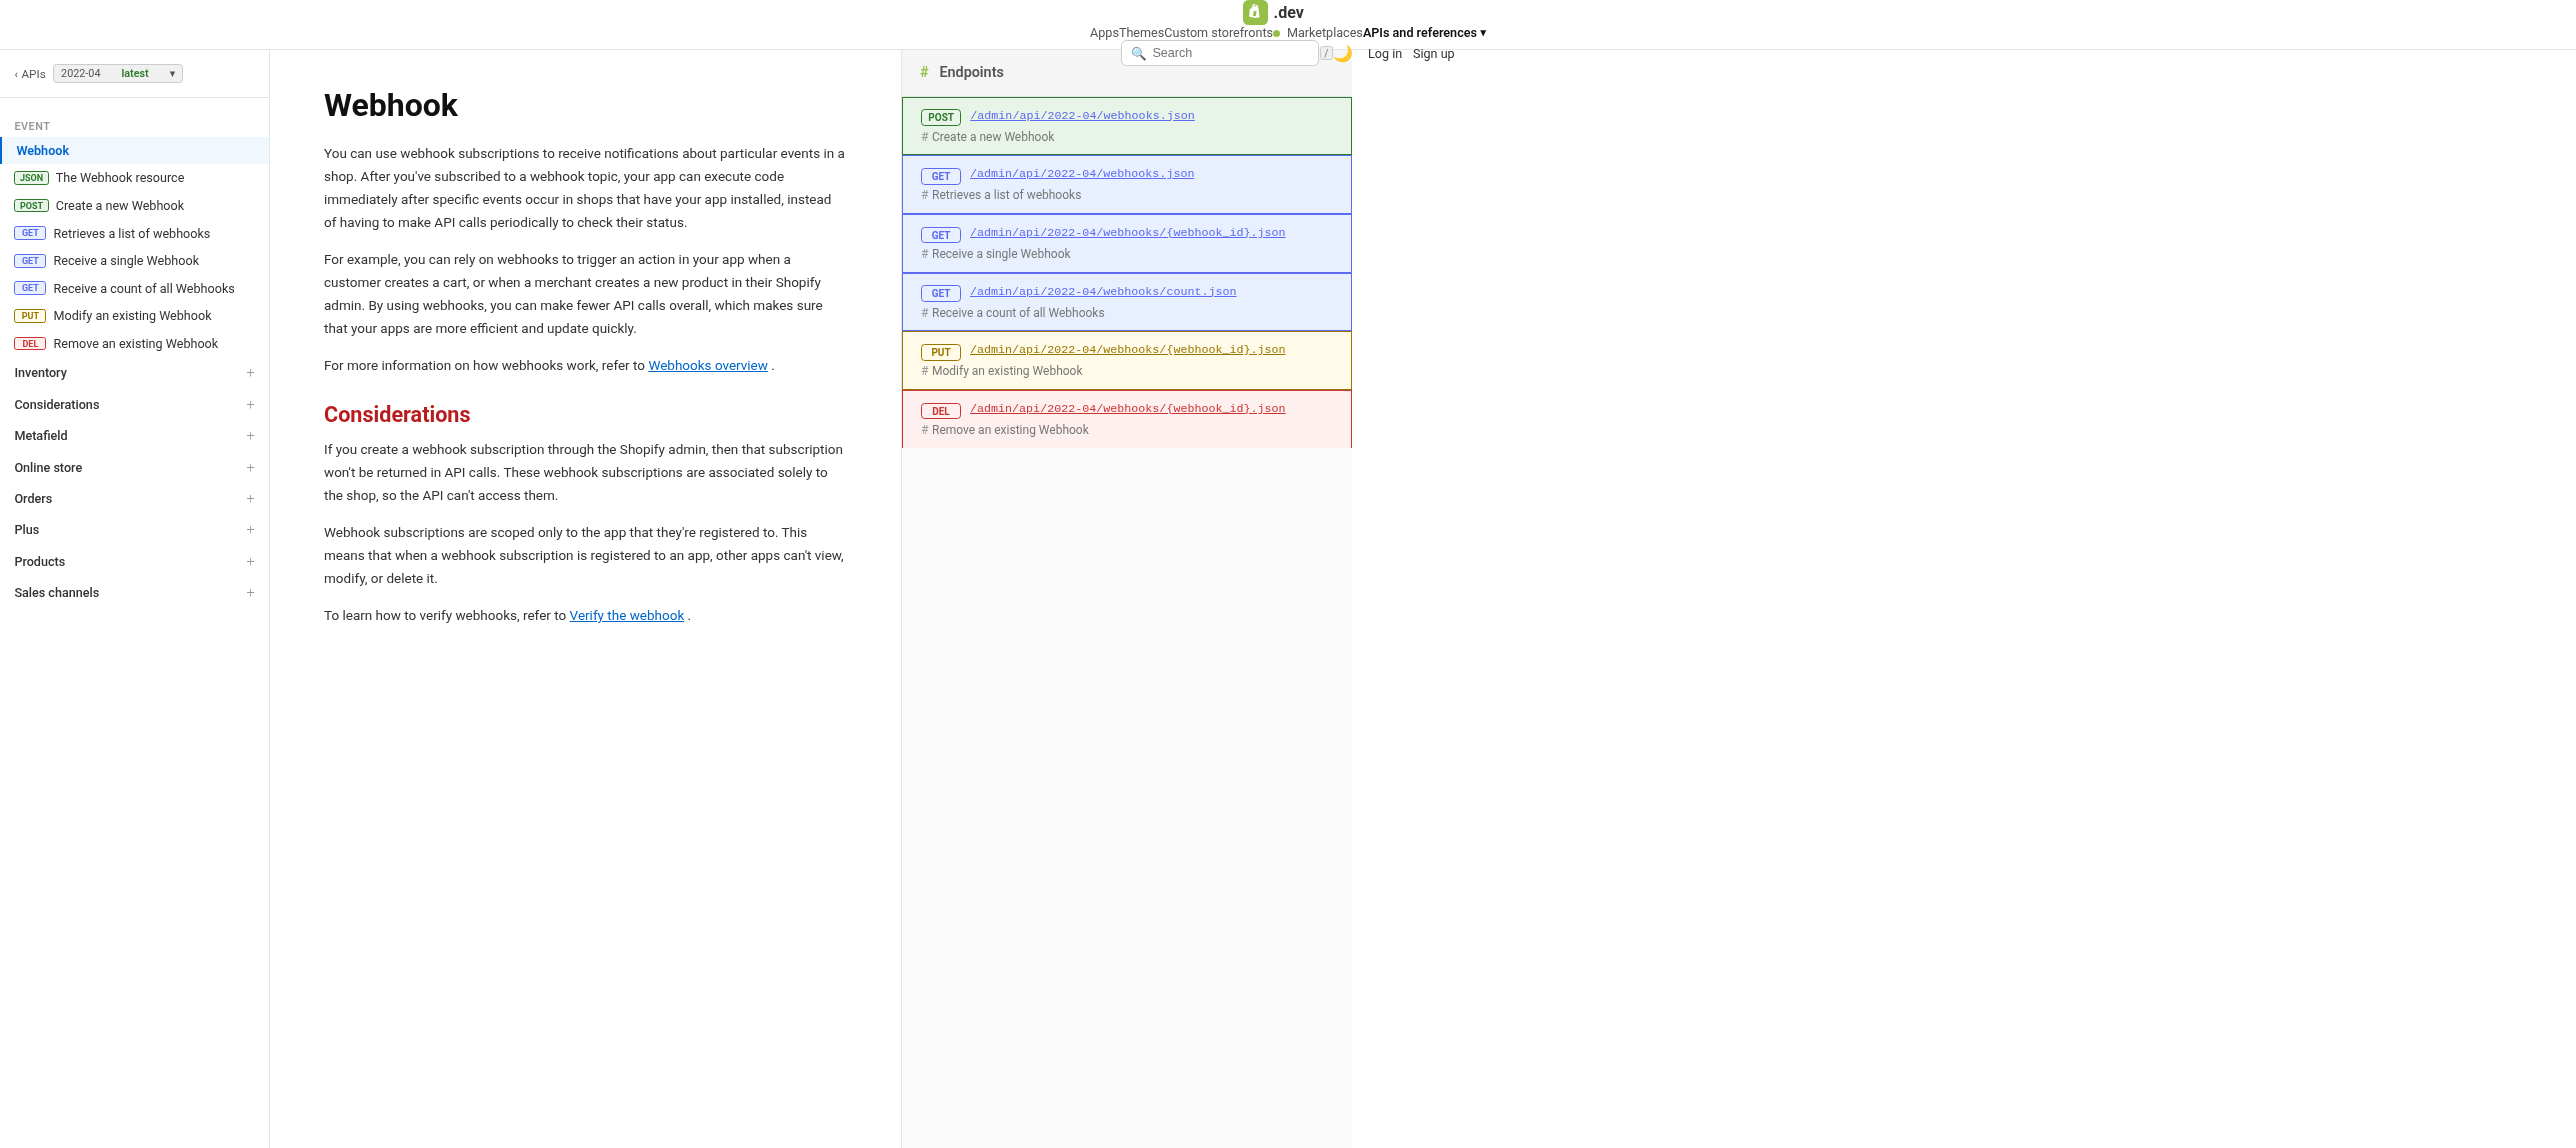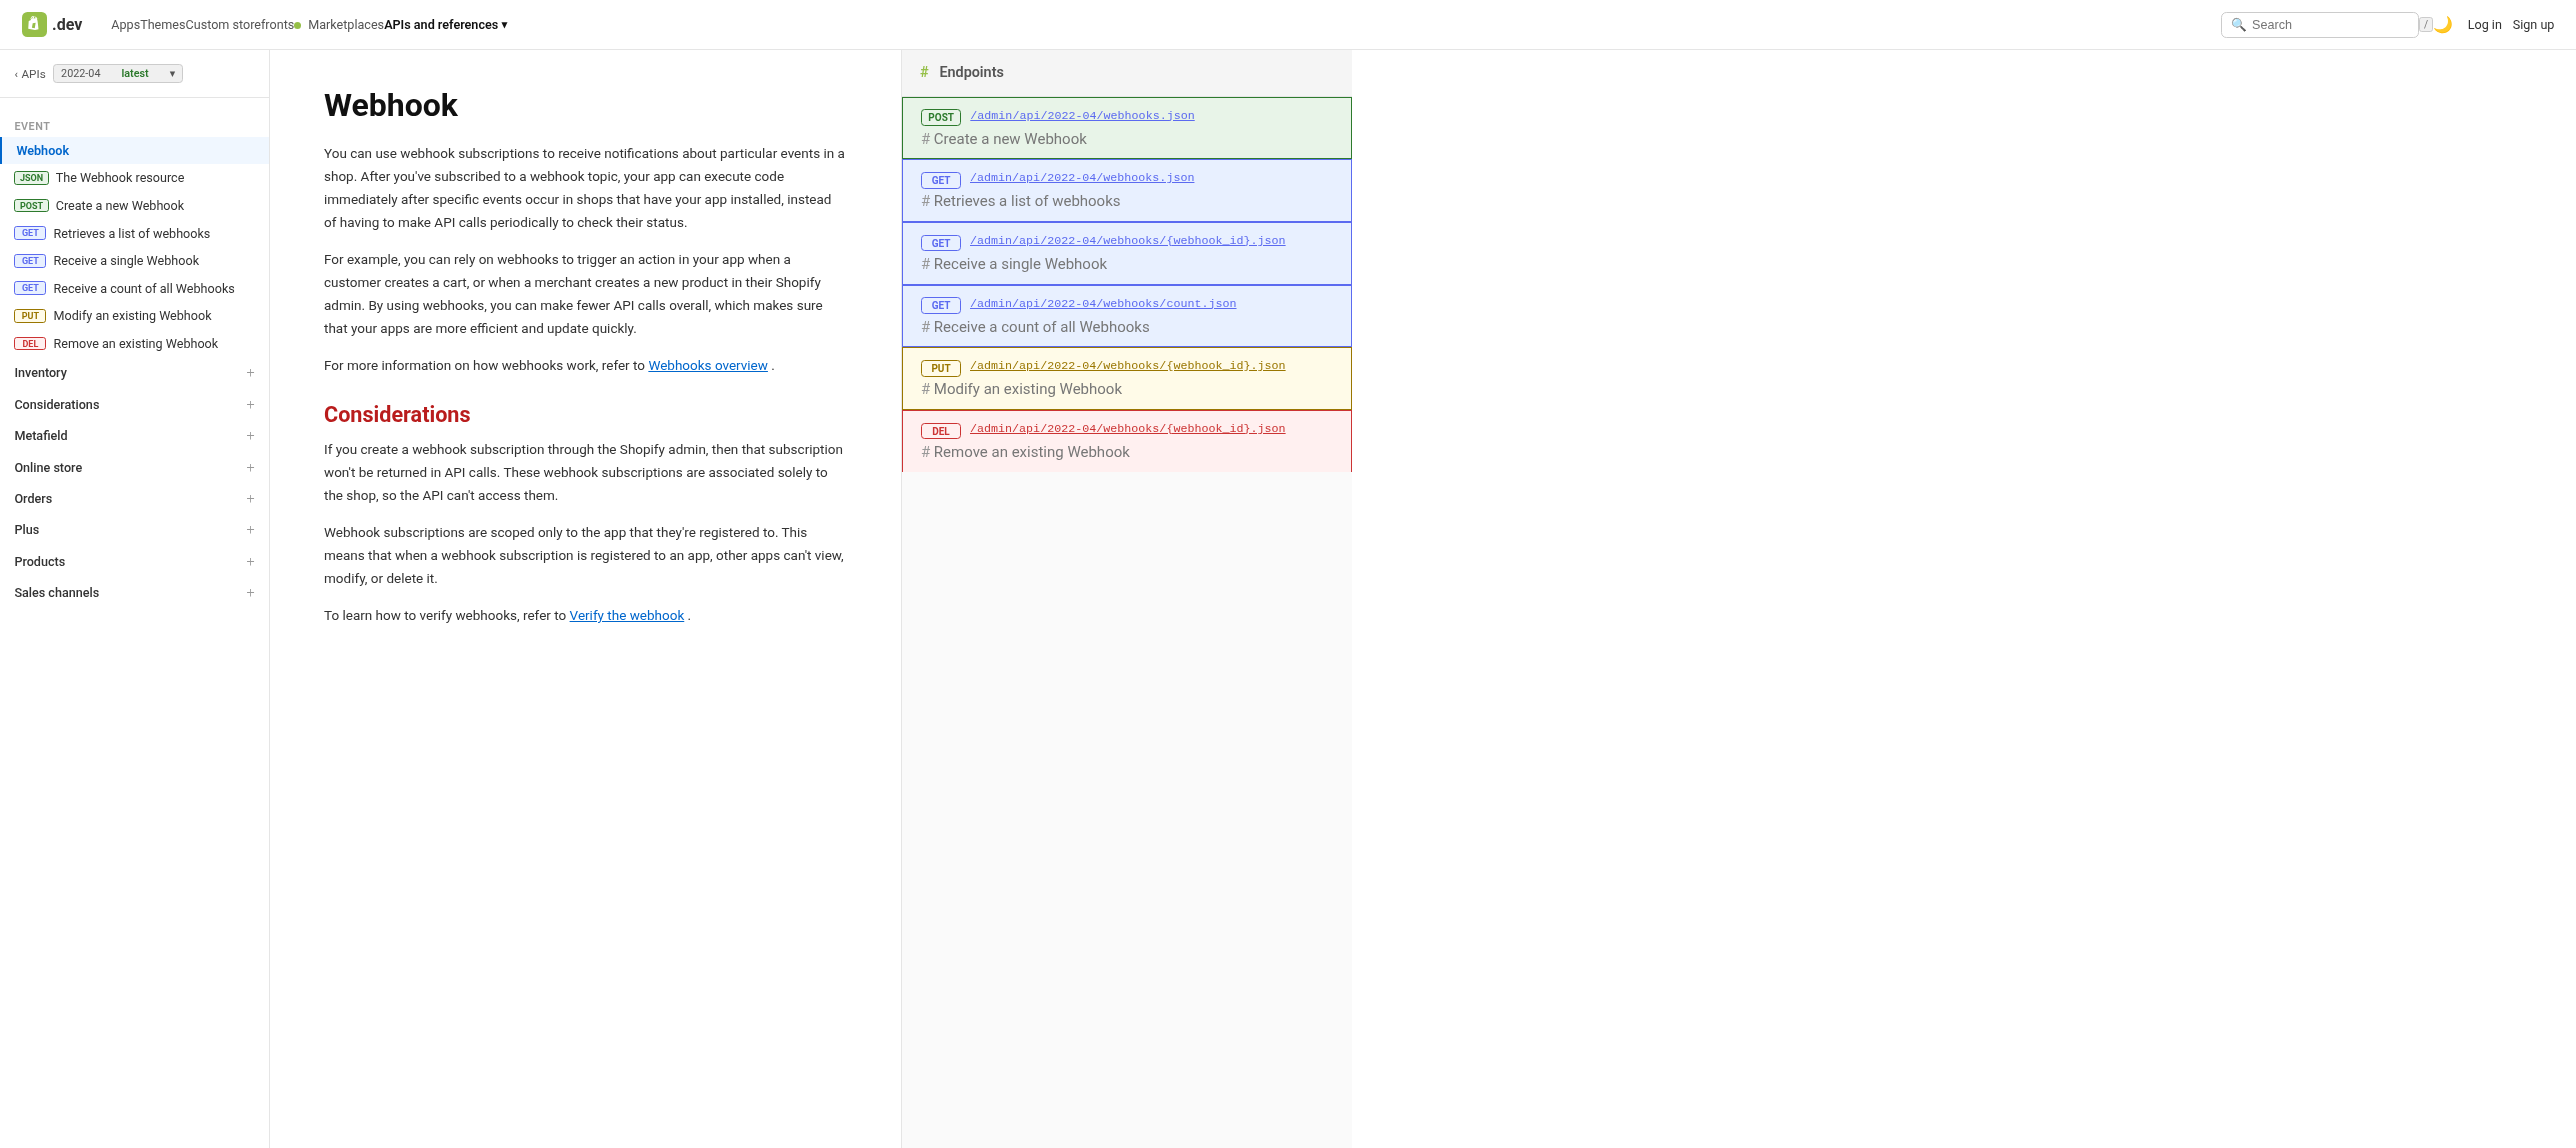--- a/index.html
+++ b/index.html
@@ -9,20 +9,21 @@
     .header {
       display: flex;
       align-items: center;
       padding: 0 21.6px;
       height: 50px;
       border-bottom: 0.9px solid #e5e5e5;
       background: #fff;
       position: sticky;
       top: 0;
       z-index: 100;
+      flex-direction: column;
     }
     .logo {
       display: flex;
       align-items: center;
       gap: 5.4px;
       font-weight: 700;
       font-size: 16px;
       color: #333;
       margin-right: 29px;
       text-decoration: none;
@@ -254,21 +255,21 @@
       margin-bottom: 3.6px;
     }
     .endpoint-path {
       font-family: 'Courier New', monospace;
       font-size: 11.7px;
       color: #5b6af0;
       word-break: break-all;
       text-decoration: underline;
     }
     .endpoint-desc {
-      font-size: 15px;
+      font-size: 12px;
       color: #777;
     }
     .endpoint-desc .hash { color: #999; margin-right: 3.6px; }
     .ep-badge {
       display: inline-block;
       padding: 1.8px 6.3px;
       border-radius: 3.6px;
       font-size: 10px;
       font-weight: 700;
       min-width: 40px;

